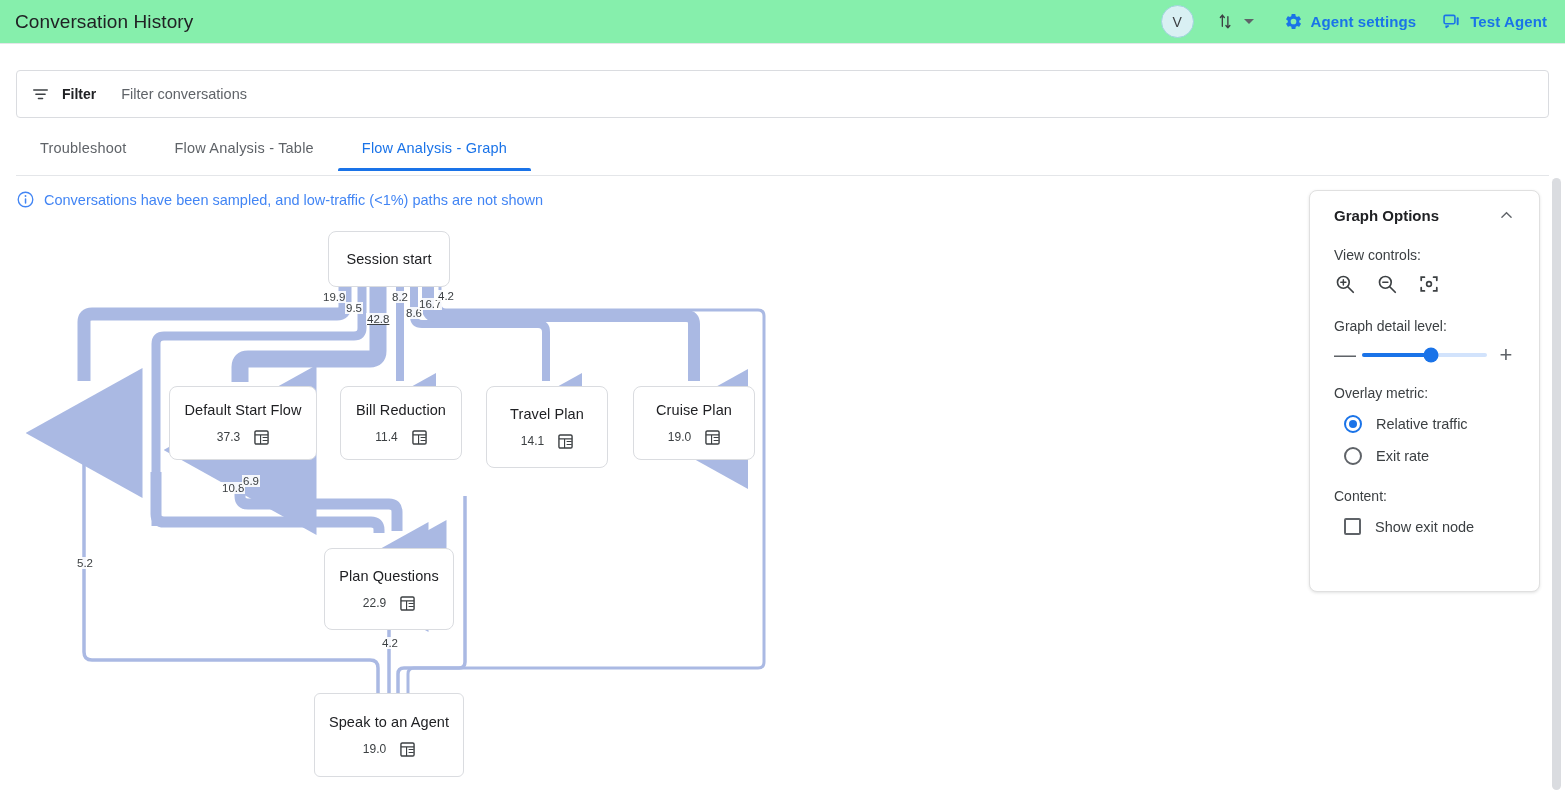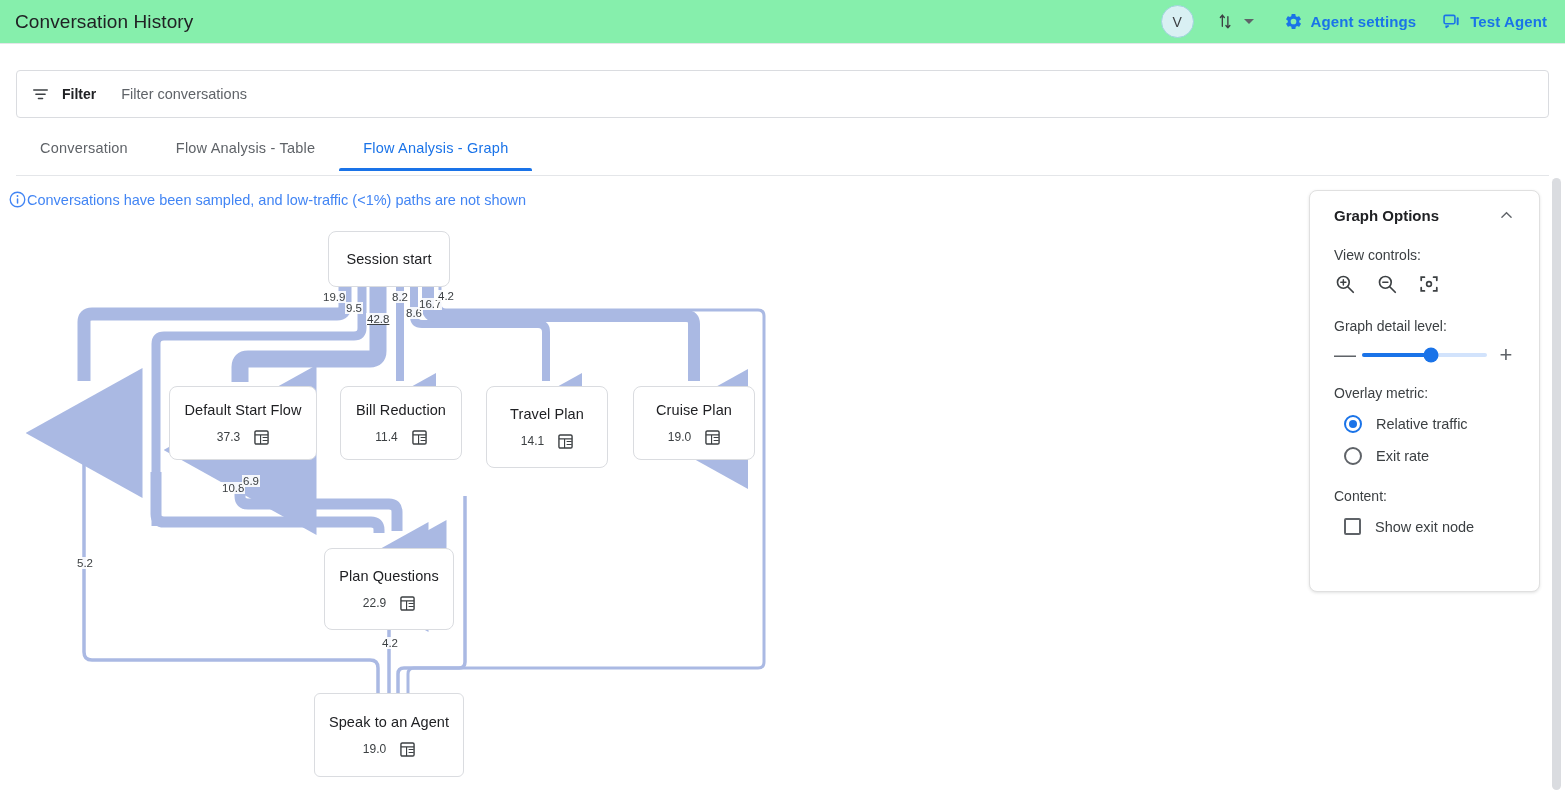--- a/index.html
+++ b/index.html
@@ -75,22 +75,22 @@
     cursor: pointer; position: relative; letter-spacing: .2px;
   }
   .tab.active { color: #1a73e8; }
   .tab.active::after {
     content: ""; position: absolute; left: 0; right: 0; bottom: -1px;
     height: 3px; background: #1a73e8; border-radius: 2px 2px 0 0;
   }
 
   
   #sample-notice {
-    position: absolute; top: 190px; left: 8px;
-    display: flex; align-items: center; 
+    position: absolute; top: 190px; left: 16px;
+    display: flex; align-items: center; gap: 9px;
     color: #4285f4; font-size: 14.5px;
   }
 
   
   #graph-canvas {
     position: absolute; top: 176px; left: 0;
     width: 1545px; height: 622px;
     overflow: hidden;
   }
   #graph-svg { position: absolute; top: 0; left: 0; }
@@ -224,21 +224,21 @@
 
 <div id="filter-bar">
   <svg width="19" height="19" viewBox="0 0 24 24">
     <path d="M3.5 6.2h17 M6.2 11.6h11.6 M9.4 17h5.2" stroke="#3c4043" stroke-width="1.9" stroke-linecap="round" fill="none"></path>
   </svg>
   <span id="filter-label">Filter</span>
   <input id="filter-input" type="text" placeholder="Filter conversations" style="">
 </div>
 
 <div id="tabs">
-  <div class="tab">Conversation</div>
+  <div class="tab">Troubleshoot</div>
   <div class="tab">Flow Analysis - Table</div>
   <div class="tab active">Flow Analysis - Graph</div>
 </div>
 
 <div id="sample-notice">
   <svg width="19" height="19" viewBox="0 0 24 24">
     <circle cx="12" cy="12" r="9.2" fill="none" stroke="#4285f4" stroke-width="1.7"></circle>
     <circle cx="12" cy="7.6" r="1.15" fill="#4285f4"></circle>
     <rect x="11.1" y="10.4" width="1.9" height="7" rx=".9" fill="#4285f4"></rect>
   </svg>

